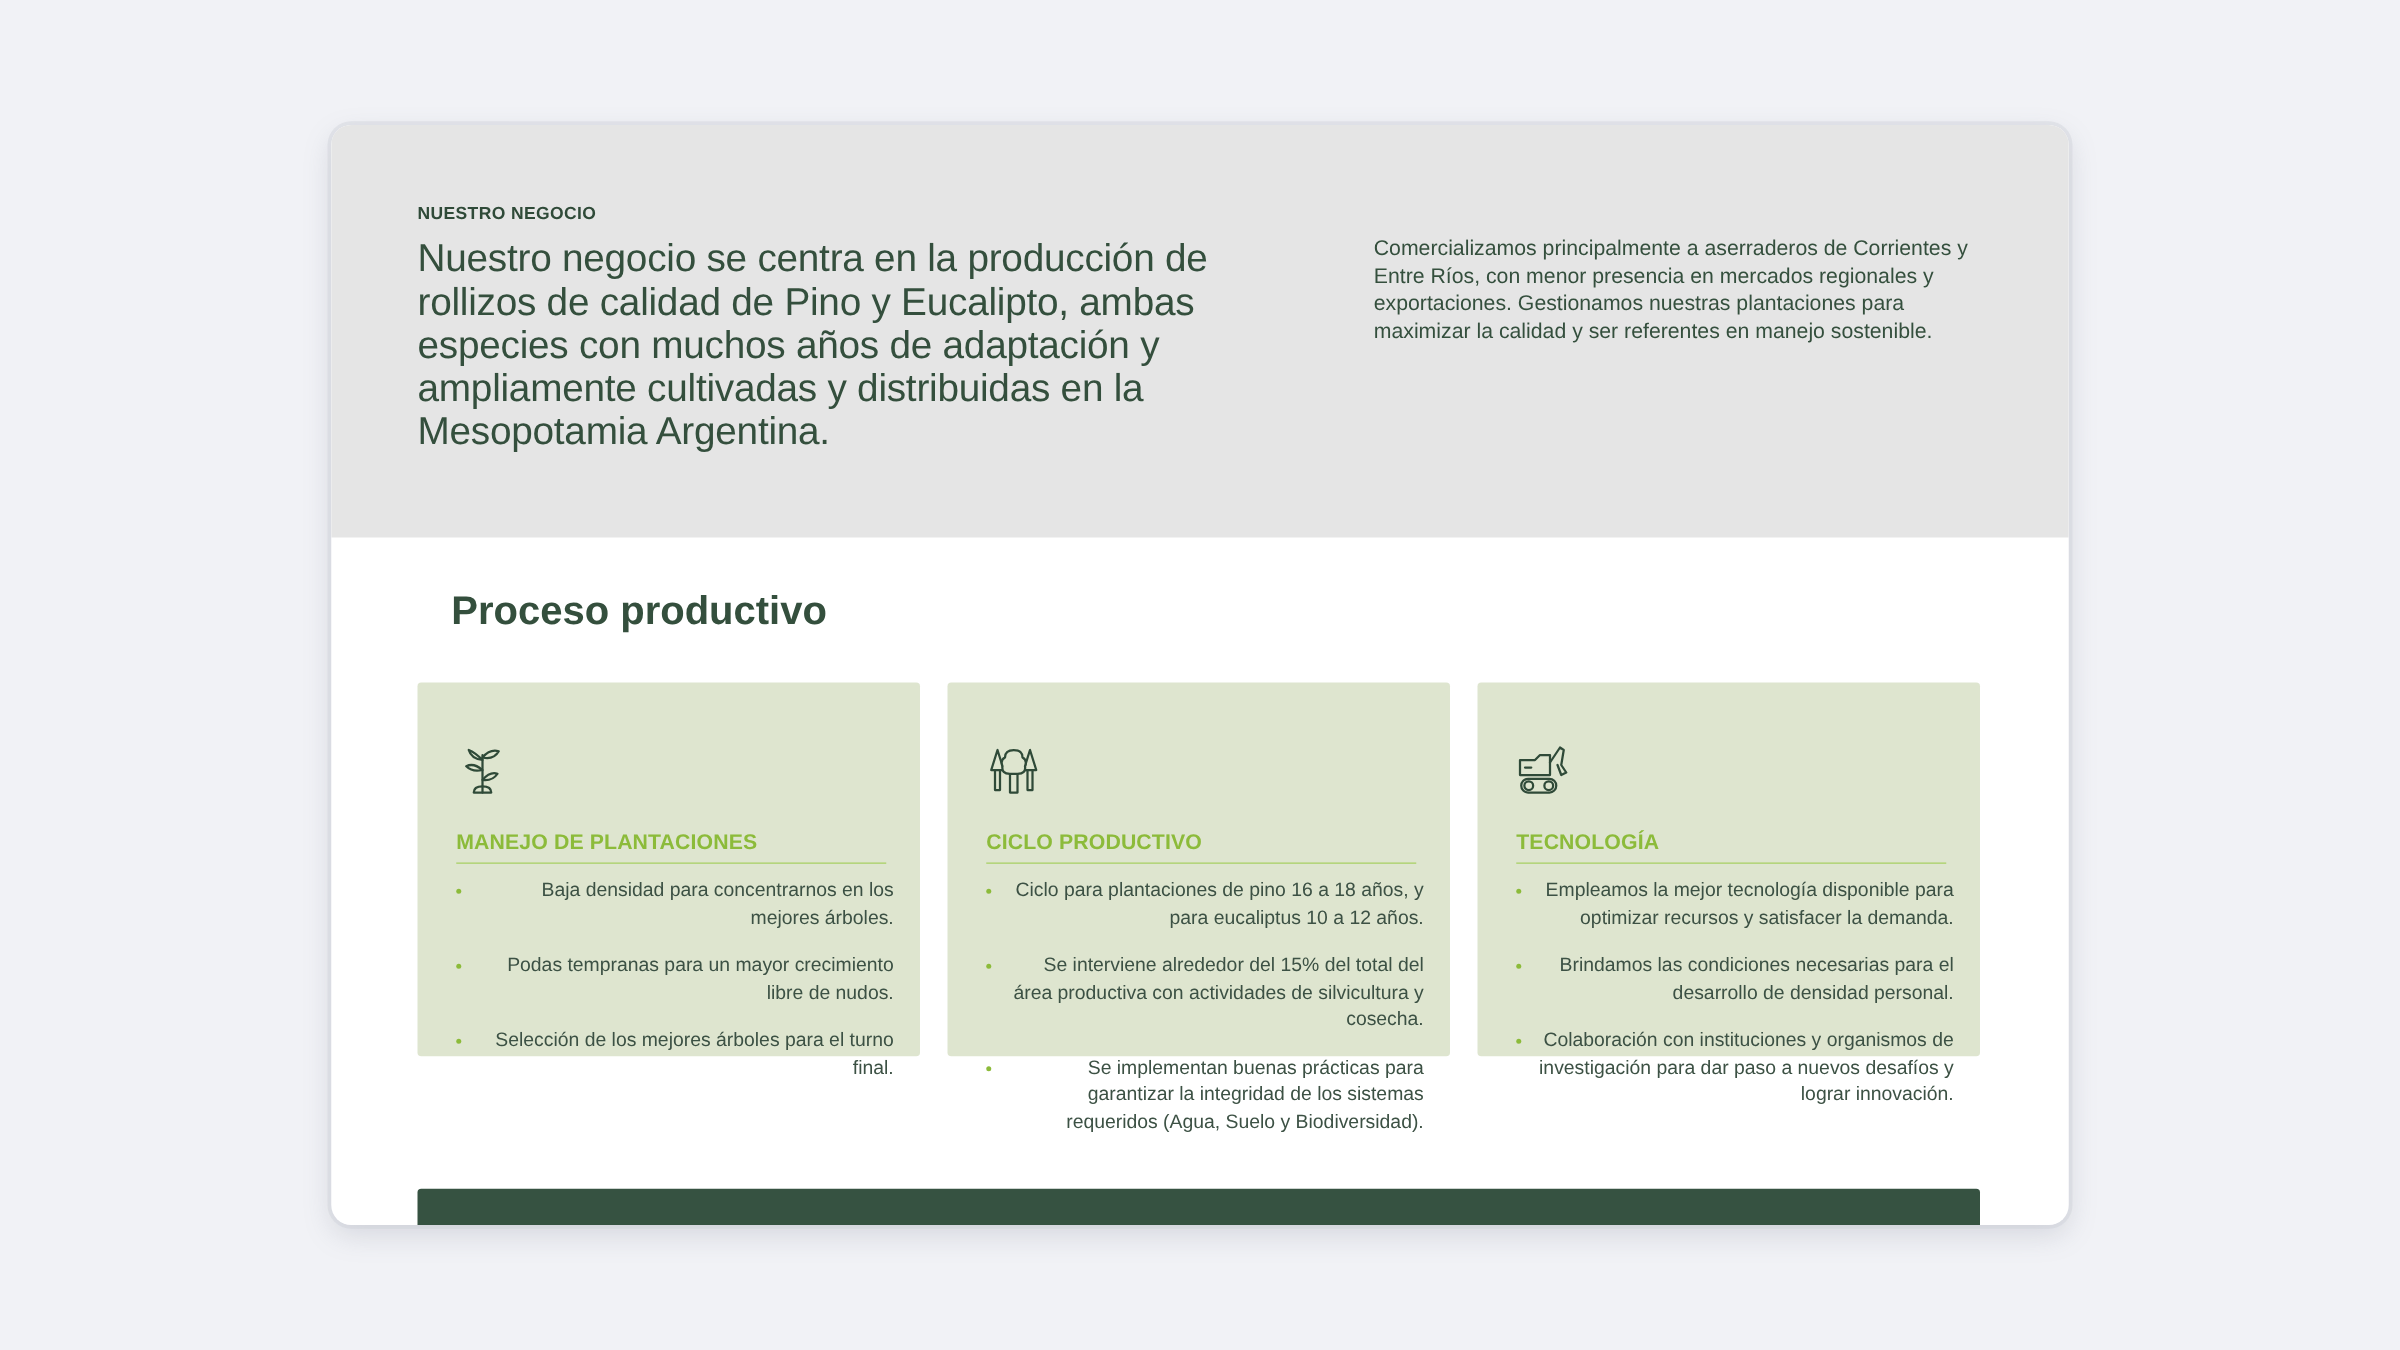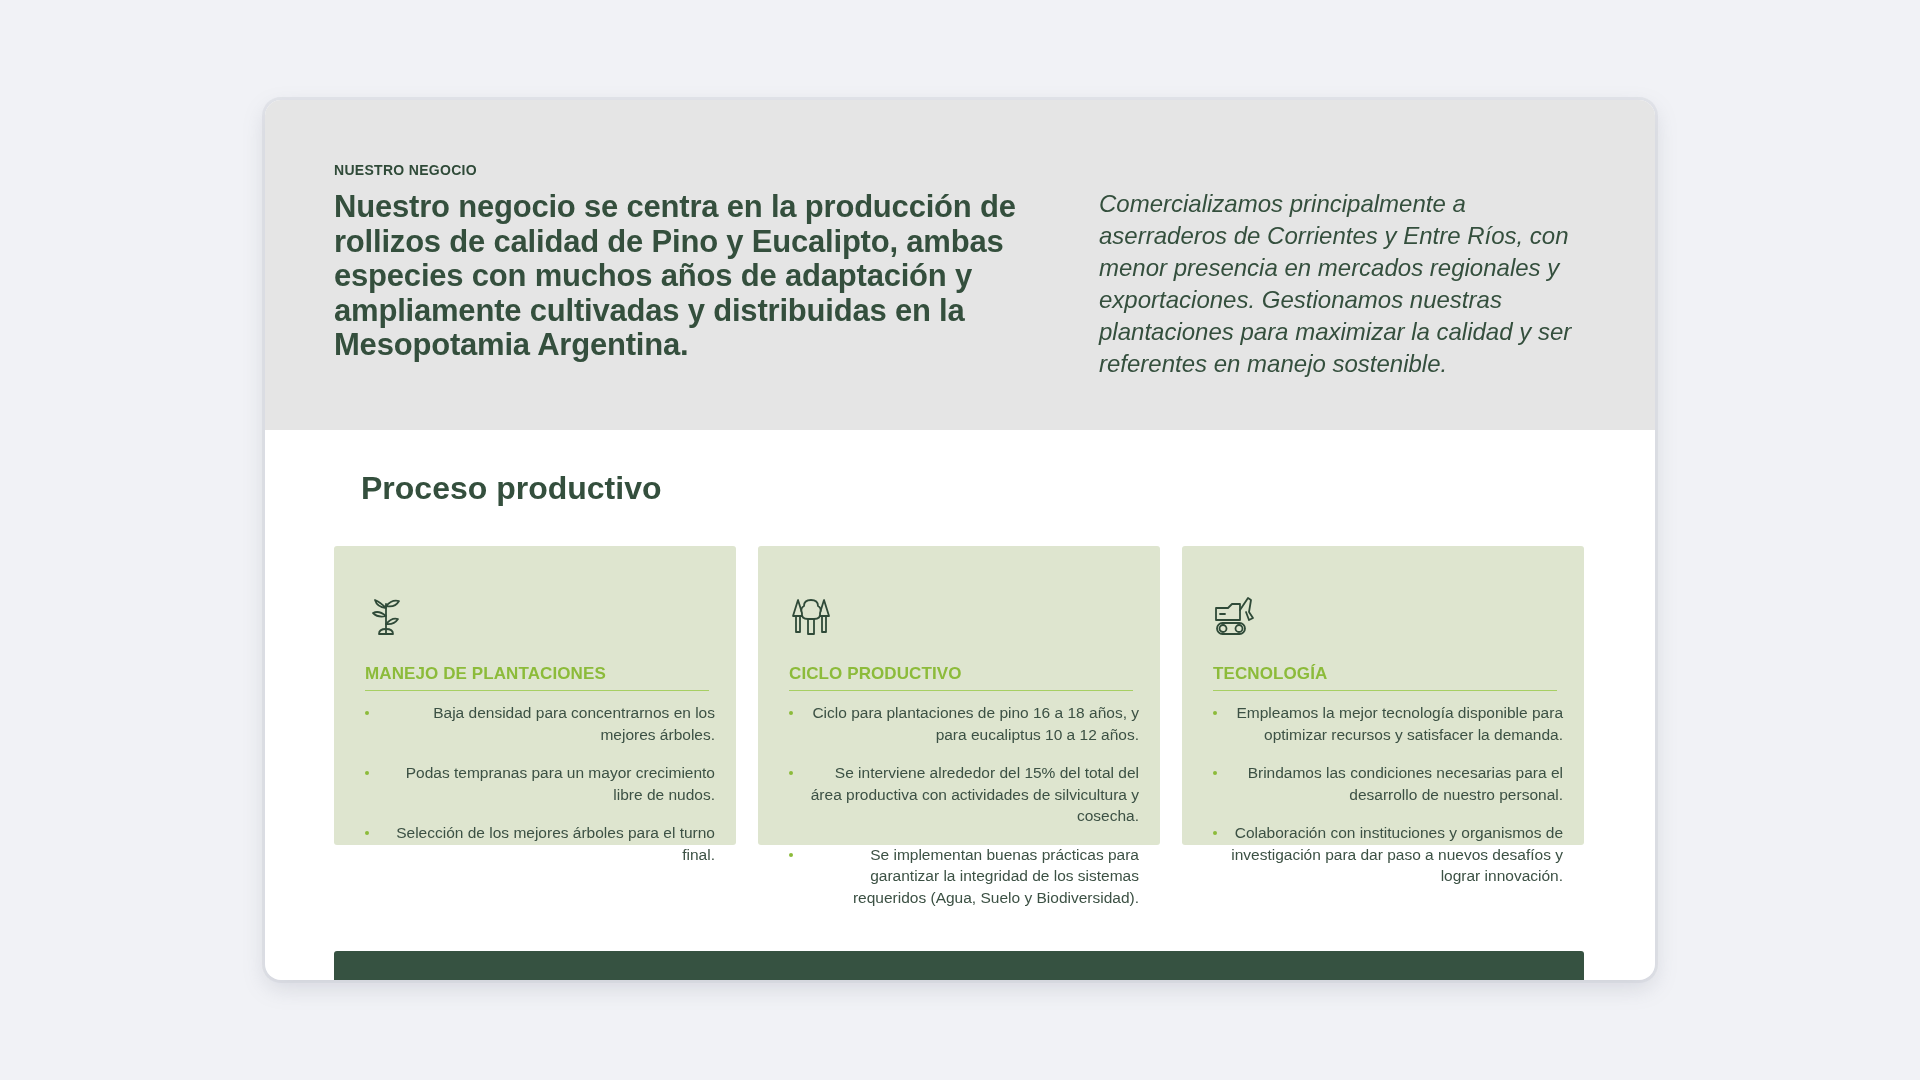--- a/index.html
+++ b/index.html
@@ -25,30 +25,29 @@
     background: #e5e5e5;
   }
   .eyebrow {
     position: absolute; left: 69px; top: 62px;
     font-size: 14px; font-weight: 700; letter-spacing: 0.3px;
     color: #2f4a38;
   }
   .hero-title {
     position: absolute; left: 69px; top: 90px;
     width: 700px;
-    font-size: 31px; line-height: 34.5px; font-weight: 700;
+    font-size: 31px; line-height: 34.5px; font-weight: 400;
     color: #344f3d;
     letter-spacing: -0.2px;
   }
   .hero-desc {
     position: absolute; left: 834px; top: 88px;
     width: 490px;
-    font-size: 24px; line-height: 32px;
+    font-size: 17px; line-height: 22px;
     color: #344f3d;
-    font-style: italic;
   }
   .section-title {
     position: absolute; left: 69px; top: 370px;
     font-size: 32px; font-weight: 700;
     color: #344f3d;
     margin-left: 27px;
   }
   .cards {
     position: absolute; left: 69px; top: 446px;
     width: 1250px; height: 299px;
@@ -160,21 +159,21 @@
           <path d="M7 20 H12"></path>
           <path d="M27 16 L35 4 L38 6 L36 18 L40 24 L36 26 L33 18"></path>
           <rect x="4" y="29" width="28" height="11" rx="5.5"></rect>
           <circle cx="10" cy="34.5" r="3.5"></circle>
           <circle cx="26" cy="34.5" r="3.5"></circle>
         </svg>
       </div>
       <div class="card-title">TECNOLOGÍA</div>
       <ul class="card-list">
         <li><span class="bullet"></span><span>Empleamos la mejor tecnología disponible para optimizar recursos y satisfacer la demanda.</span></li>
-        <li><span class="bullet"></span><span>Brindamos las condiciones necesarias para el desarrollo de nuestro personal.</span></li>
+        <li><span class="bullet"></span><span>Brindamos las condiciones necesarias para el desarrollo de densidad personal.</span></li>
         <li><span class="bullet"></span><span>Colaboración con instituciones y organismos de investigación para dar paso a nuevos desafíos y lograr innovación.</span></li>
       </ul>
     </div>
 
   </div>
 
   <div class="bottom-bar"></div>
 </div>
 
 </body></html>

